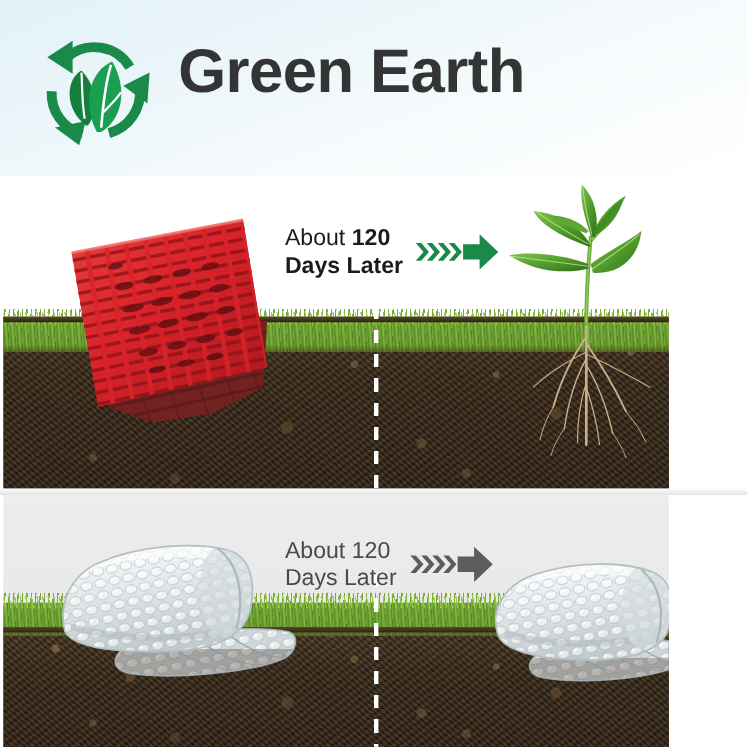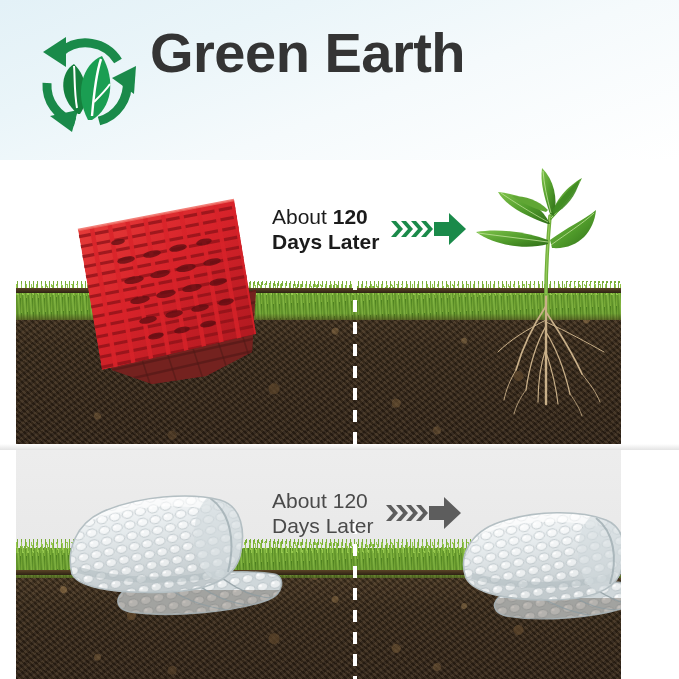--- a/index.html
+++ b/index.html
@@ -11,26 +11,26 @@
   
   .header{position:absolute;left:0;top:0;width:679px;height:160px;
           background:linear-gradient(160deg,#e3f1f7 0%,#eaf5f9 28%,#f5fafc 58%,#ffffff 100%);}
   .brand{position:absolute;left:28px;top:22px;width:630px;height:120px;}
 
   .logo{position:absolute;left:2px;top:6px;width:112px;height:112px;}
   .logo svg{display:block;width:112px;height:112px;}
 
   .titles{position:absolute;left:122px;top:0px;width:520px;}
   .title{font-size:56px;font-weight:bold;color:#343434;letter-spacing:-0.5px;
-         line-height:62px;white-space:nowrap;margin:0;padding:0;}
+         line-height:62px;white-space:nowrap;margin:12px;padding:0;}
   .subtitle{font-size:30px;font-weight:300;color:#2e2e2e;letter-spacing:.2px;
             line-height:40px;white-space:nowrap;margin:0;padding:0;}
 
   
-  .panel{position:absolute;left:16px;width:605px;overflow:hidden;}
+  .panel{position:absolute;left:3px;width:605px;overflow:hidden;}
   .panel-top{top:160px;height:288px;background:#ffffff;}
   .panel-bottom{top:450px;height:229px;
                 background:linear-gradient(180deg,#ededed 0%,#e9e9e9 40%,#f2f2f2 100%);}
 
   .grass{position:absolute;left:0;width:679px;height:30px;
          background:
            linear-gradient(180deg,rgba(255,255,255,0) 0%,rgba(0,0,0,.06) 78%,rgba(60,44,22,.55) 100%),
            repeating-linear-gradient(86deg,#7fb23a 0px,#5d9128 2px,#89bd45 4px,#4f8420 6px),
            linear-gradient(180deg,#8cc24a 0%,#5f9a27 55%,#3c6b16 100%);
          z-index:3;}

